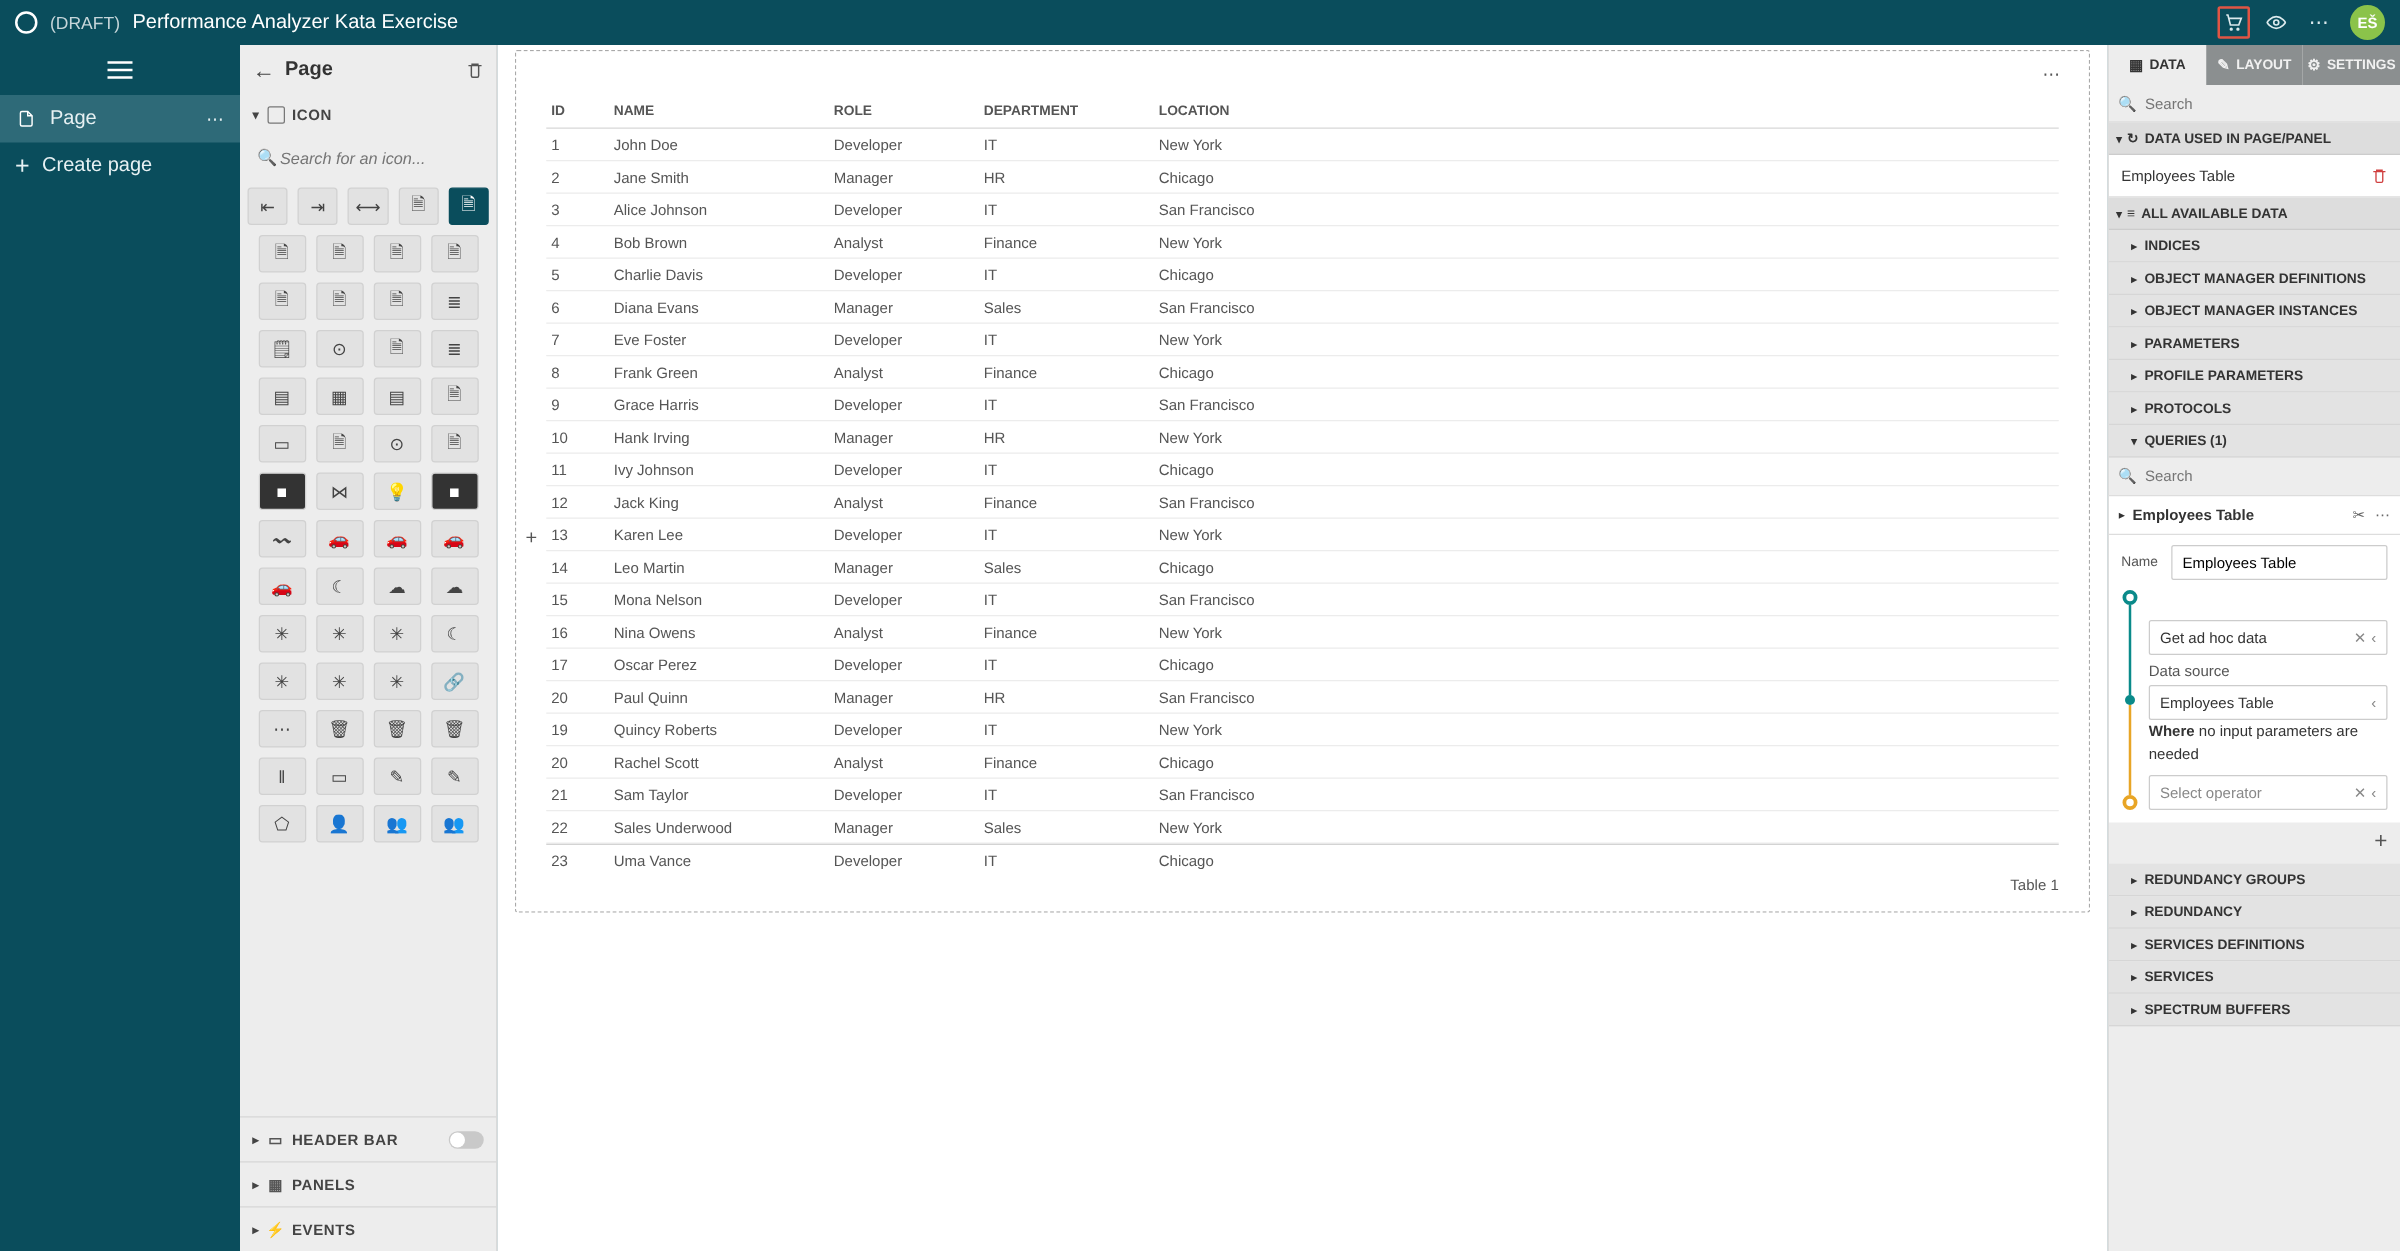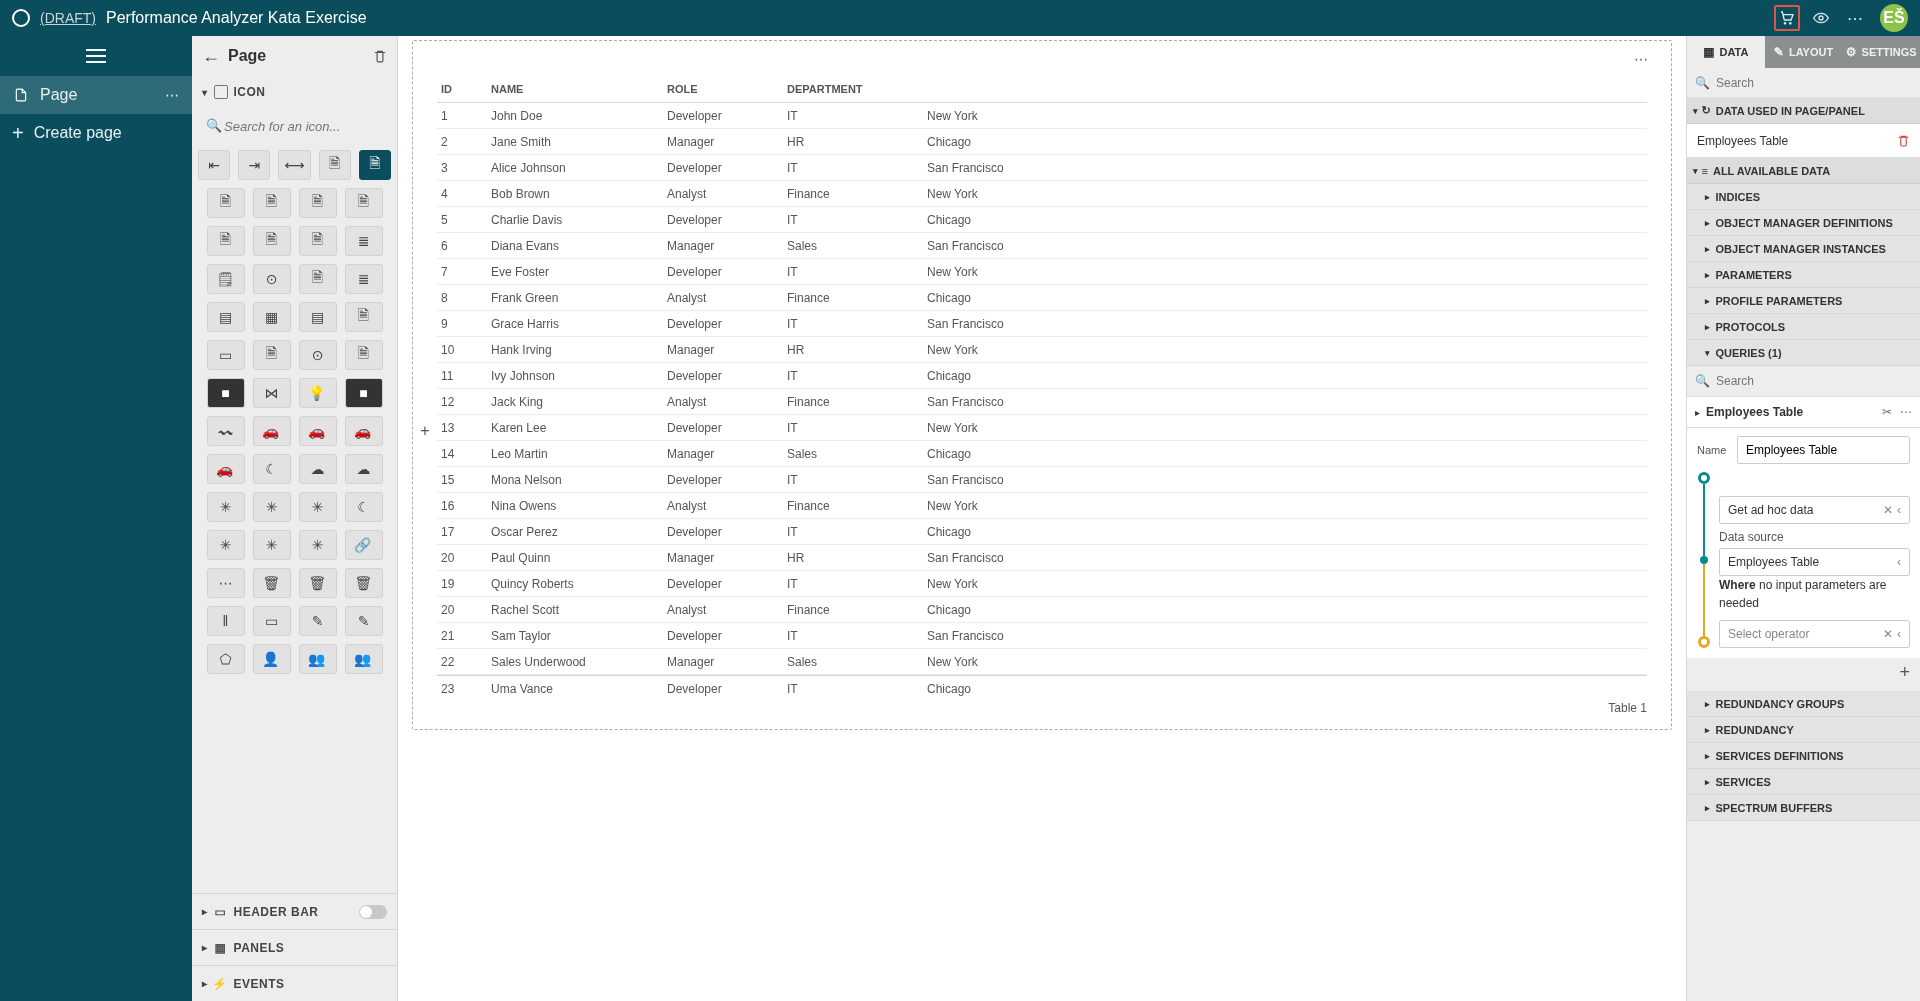--- a/index.html
+++ b/index.html
@@ -1,25 +1,25 @@
 <!DOCTYPE html>
 <html><head>
 <meta charset="utf-8">
 <style>
 * { margin:0; padding:0; box-sizing:border-box; font-family:"Segoe UI",Arial,sans-serif; }
 body { background:#0a4d5c; overflow:hidden; width:1920px; height:1001px; }
 
 .topbar { height:36px; display:flex; align-items:center; padding:0 12px; color:#fff; }
 .topbar .logo { width:18px; height:18px; border:2px solid #fff; border-radius:50%; margin-right:10px; }
-.topbar .draft { color:#c6d6da; margin-right:10px; font-size:14px;text-decoration:underline; }
+.topbar .draft { color:#c6d6da; margin-right:10px; font-size:14px; }
 .topbar .title { font-size:16px; font-weight:400; }
 .topbar .spacer { flex:1; }
 .topbar .hicon { width:26px; height:26px; display:flex; align-items:center; justify-content:center; margin:0 4px; cursor:pointer; color:#dbe9ec; }
 .topbar .highlight { border:2px solid #e05544; border-radius:2px; padding:2px; }
-.topbar .avatar { width:28px; height:28px; border-radius:50%; background:#8bc34a; color:#fff; display:flex; align-items:center; justify-content:center; font-size:16px; font-weight:600; margin-left:8px; }
+.topbar .avatar { width:28px; height:28px; border-radius:50%; background:#8bc34a; color:#fff; display:flex; align-items:center; justify-content:center; font-size:12px; font-weight:600; margin-left:8px; }
 
 .work { position:absolute; top:36px; bottom:0; left:0; right:0; display:flex; }
 
 .leftnarrow { width:192px; background:#0a4d5c; }
 .ln-bar { height:40px; display:flex; align-items:center; justify-content:center; }
 .ln-burger { width:20px; height:2px; background:#fff; position:relative; }
 .ln-burger::before,.ln-burger::after { content:""; position:absolute; width:20px; height:2px; background:#fff; left:0; }
 .ln-burger::before{ top:-6px;} .ln-burger::after{ top:6px;}
 .ln-row { height:38px; display:flex; align-items:center; padding:0 12px; color:#e7f1f3; cursor:pointer; }
 .ln-row.sel { background:#2e6a78; }
@@ -276,20 +276,21 @@
   <div class="canvas">
     <div class="dashwrap">
       <div class="addhandle">+</div>
       <div class="tbl-more">⋯</div>
       <div class="tbl">
         <div class="tbl-head">
           <div>ID</div>
           <div>NAME</div>
           <div>ROLE</div>
           <div>DEPARTMENT</div>
+          <div>LOCATION</div>
         </div>
         <div class="tbl-body" id="tbl-body">
             <div class="tbl-row">
               <div>1</div>
               <div>John Doe</div>
               <div>Developer</div>
               <div>IT</div>
               <div>New York</div>
             </div>
             <div class="tbl-row">

